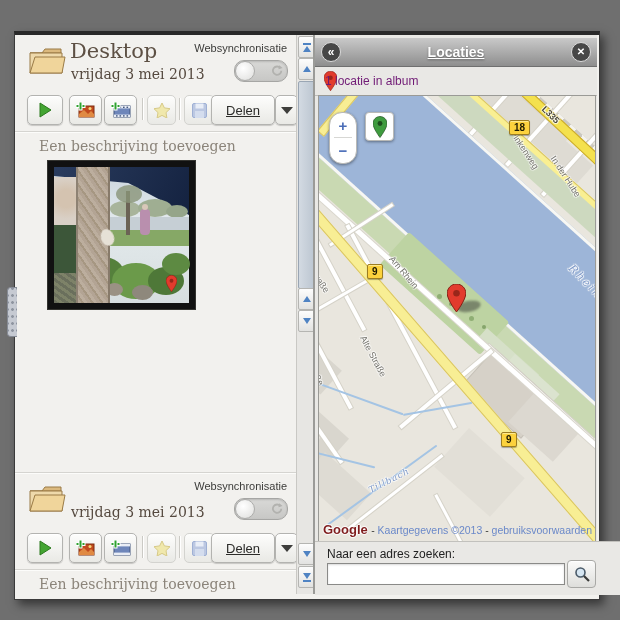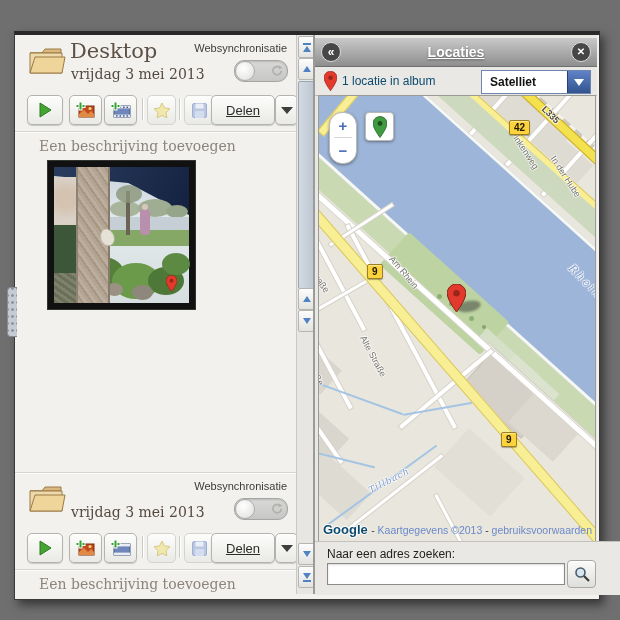--- a/index.html
+++ b/index.html
@@ -48,21 +48,21 @@
             background-image:radial-gradient(#8f95a0 1px,transparent 1.4px);background-size:5px 7px;background-position:2px 4px;}
   
   .right-panel{position:absolute;left:300px;top:0;width:282px;height:559px;background:#e9e8e5;}
   .loc-header{position:absolute;left:0;top:3px;width:282px;height:29px;
               background:linear-gradient(#c9c9c9,#8e8e8e);border-bottom:1px solid #6f6f6f;
               display:flex;align-items:center;justify-content:space-between;padding:0 6px;box-sizing:border-box;}
   .loc-title{font:bold 14px "Liberation Sans",sans-serif;color:#fff;text-shadow:0 1px 2px rgba(0,0,0,.45);text-decoration:underline;}
   .circ{width:18px;height:18px;border-radius:50%;background:#474747;border:1px solid #dcdcdc;
         color:#fff;font:bold 12px "Liberation Sans",sans-serif;display:flex;align-items:center;justify-content:center;line-height:1;}
   .sub-bar{position:absolute;left:0;top:32px;width:282px;height:28px;background:#e9e8e5;border-bottom:1px solid #bfbeba;}
-  .count-lbl{position:absolute;left:27px;top:7px;font:12px "Liberation Sans",sans-serif;color:#0c4a6e;}
+  .count-lbl{position:absolute;left:10px;top:7px;font:12px "Liberation Sans",sans-serif;color:#701a75;}
   .combo{position:absolute;right:6px;top:3px;width:108px;height:22px;background:#fff;border:1px solid #6e86ad;}
   .combo-val{position:absolute;left:8px;top:4px;font:bold 12px "Liberation Sans",sans-serif;color:#111;}
   .combo-btn{position:absolute;right:0;top:0;width:22px;height:22px;background:linear-gradient(#5f83c6,#31538f);
              border-left:1px solid #23407a;display:flex;align-items:center;justify-content:center;}
   .wtri{width:0;height:0;border-left:5px solid transparent;border-right:5px solid transparent;border-top:7px solid #fff;}
   
   .map{position:absolute;left:3px;top:60px;width:276px;height:445px;overflow:hidden;background:#e9e6de;border:1px solid #9a9a96;}
   .band{position:absolute;transform-origin:0 0;}
   .mlb{position:absolute;transform-origin:0 0;font:9px "Liberation Sans",sans-serif;color:#72716a;white-space:nowrap;
        text-shadow:-1px 0 1px #fff,1px 0 1px #fff,0 -1px 1px #fff,0 1px 1px #fff;}
@@ -72,21 +72,21 @@
          box-shadow:0 1px 1px rgba(0,0,0,.3),inset 0 1px 0 #ffe98a;}
   .zoomctl{position:absolute;left:10px;top:16px;width:26px;height:50px;background:#fff;border-radius:13px;
            box-shadow:0 1px 3px rgba(0,0,0,.4);border:1px solid #b9b9b6;}
   .zcell{width:26px;height:24px;display:flex;align-items:center;justify-content:center;
          font:bold 15px "Liberation Sans",sans-serif;color:#4a6db8;}
   .zdiv{height:1px;background:#d7d7d4;margin:0 4px;}
   .pinbtn{position:absolute;left:46px;top:16px;width:27px;height:27px;background:#fff;border-radius:4px;
           border:1px solid #b9b9b6;box-shadow:0 1px 3px rgba(0,0,0,.4);display:flex;align-items:center;justify-content:center;}
   .attr{position:absolute;bottom:5px;font:10.5px "Liberation Sans",sans-serif;margin-top:31px;}
   .attr a{color:#6b89c9;text-decoration:none;}
-  .glogo{position:absolute;left:4px;bottom:4px;font:bold 13px "Liberation Sans",sans-serif;color:#0c4a6e;
+  .glogo{position:absolute;left:4px;bottom:4px;font:bold 13px "Liberation Sans",sans-serif;color:#7f1d1d;
          text-shadow:-1px 0 1px #fff,1px 0 1px #fff,0 -1px 1px #fff,0 1px 1px #fff;}
   
   .bstrip{position:absolute;left:0;top:506px;width:282px;height:53px;background:#e9e8e5;border-top:1px solid #c2c1bd;padding-left:32px;}
   .addr-lbl{position:absolute;left:12px;top:5px;font:12px "Liberation Sans",sans-serif;color:#222;}
   .addr-input{position:absolute;left:12px;top:21px;width:228px;height:20px;border:1px solid #8a8a88;
               background:#fff;box-shadow:inset 0 1px 2px rgba(0,0,0,.15);font:12px "Liberation Sans",sans-serif;padding:0 4px;}
   .search-btn{position:absolute;left:252px;top:18px;width:27px;height:26px;border:1px solid #a8a8a5;border-radius:4px;
               background:linear-gradient(#fbfbfa,#dededb);display:flex;align-items:center;justify-content:center;
               box-shadow:inset 0 1px 0 #fff;}
 </style>
@@ -304,26 +304,20 @@
       <div class="circ" style="font-size:10px;">
           <span>✕</span>
         </div>
     </div>
     <div class="sub-bar">
       <svg style="position:absolute;left:9px;top:4px;" width="13" height="20" viewBox="0 0 20 30">
         <path d="M10 0C4.5 0 0 4.5 0 10c0 7 10 20 10 20s10-13 10-20C20 4.5 15.5 0 10 0z" fill="#e23b2d" stroke="#8c1d12"></path>
         <circle cx="10" cy="10" r="3.5" fill="#99261a"></circle>
       </svg>
       <div class="count-lbl">1 locatie in album</div>
-      <div class="combo">
-        <div class="combo-val">Satelliet</div>
-        <div class="combo-btn">
-            <div class="wtri"></div>
-          </div>
-      </div>
     </div>
 
     <div class="map">
 
       <div class="band" style="left:135px;top:-80px;width:90px;height:30px;transform:rotate(42deg);background:#dfdcd4;"></div>
       <div class="band" style="left:150px;top:-40px;width:85px;height:32px;transform:rotate(42deg);background:#dedbd3;"></div>
       <div class="band" style="left:196px;top:-6px;width:72px;height:26px;transform:rotate(42deg);background:#dfdcd4;"></div>
       <div class="band" style="left:228px;top:28px;width:62px;height:24px;transform:rotate(42deg);background:#dedbd3;"></div>
 
       <div class="band" style="left:26px;top:-175px;width:660px;height:7px;transform:rotate(42deg);background:#cbc8c0;background-image:repeating-linear-gradient(90deg,#f4f3ef 0 7px,transparent 7px 16px);"></div>
@@ -384,21 +378,21 @@
       <div class="mlb" style="left:198px;top:33px;transform:rotate(57deg);">Finkenweg</div>
       <div class="mlb" style="left:238px;top:58px;transform:rotate(57deg);">In der Hube</div>
       <div class="mlb" style="left:76px;top:158px;transform:rotate(50deg);">Am Rhein</div>
       <div class="mlb" style="left:48px;top:238px;transform:rotate(62deg);">Alte Straße</div>
       <div class="mlb" style="left:-12px;top:158px;transform:rotate(55deg);">goldstraße</div>
       <div class="mlb" style="left:-14px;top:250px;transform:rotate(60deg);">chulstraße</div>
       <div class="mlb" style="left:-14px;top:322px;transform:rotate(52deg);">winkel</div>
       <div class="mlb wlb" style="left:256px;top:166px;transform:rotate(45deg);">Rhein</div>
       <div class="mlb wlb" style="left:48px;top:390px;transform:rotate(-27deg);font-size:9px;letter-spacing:1px;">Tillbach</div>
 
-      <div class="badge" style="left:190px;top:24px;">42</div>
+      <div class="badge" style="left:190px;top:24px;">18</div>
       <div class="badge" style="left:48px;top:168px;">9</div>
       <div class="badge" style="left:182px;top:336px;">9</div>
 
       <div class="band" style="left:137px;top:207px;width:24px;height:11px;border-radius:50%;background:rgba(40,40,40,.45);transform:rotate(-10deg);filter:blur(1px);"></div>
       <svg style="position:absolute;left:128px;top:188px;" width="19" height="28" viewBox="0 0 20 30">
         <path d="M10 0C4.5 0 0 4.5 0 10c0 7 10 20 10 20s10-13 10-20C20 4.5 15.5 0 10 0z" fill="#e23b2d" stroke="#7e1a10"></path>
         <circle cx="10" cy="10" r="3.5" fill="#99261a"></circle>
       </svg>
 
       <div class="zoomctl">

